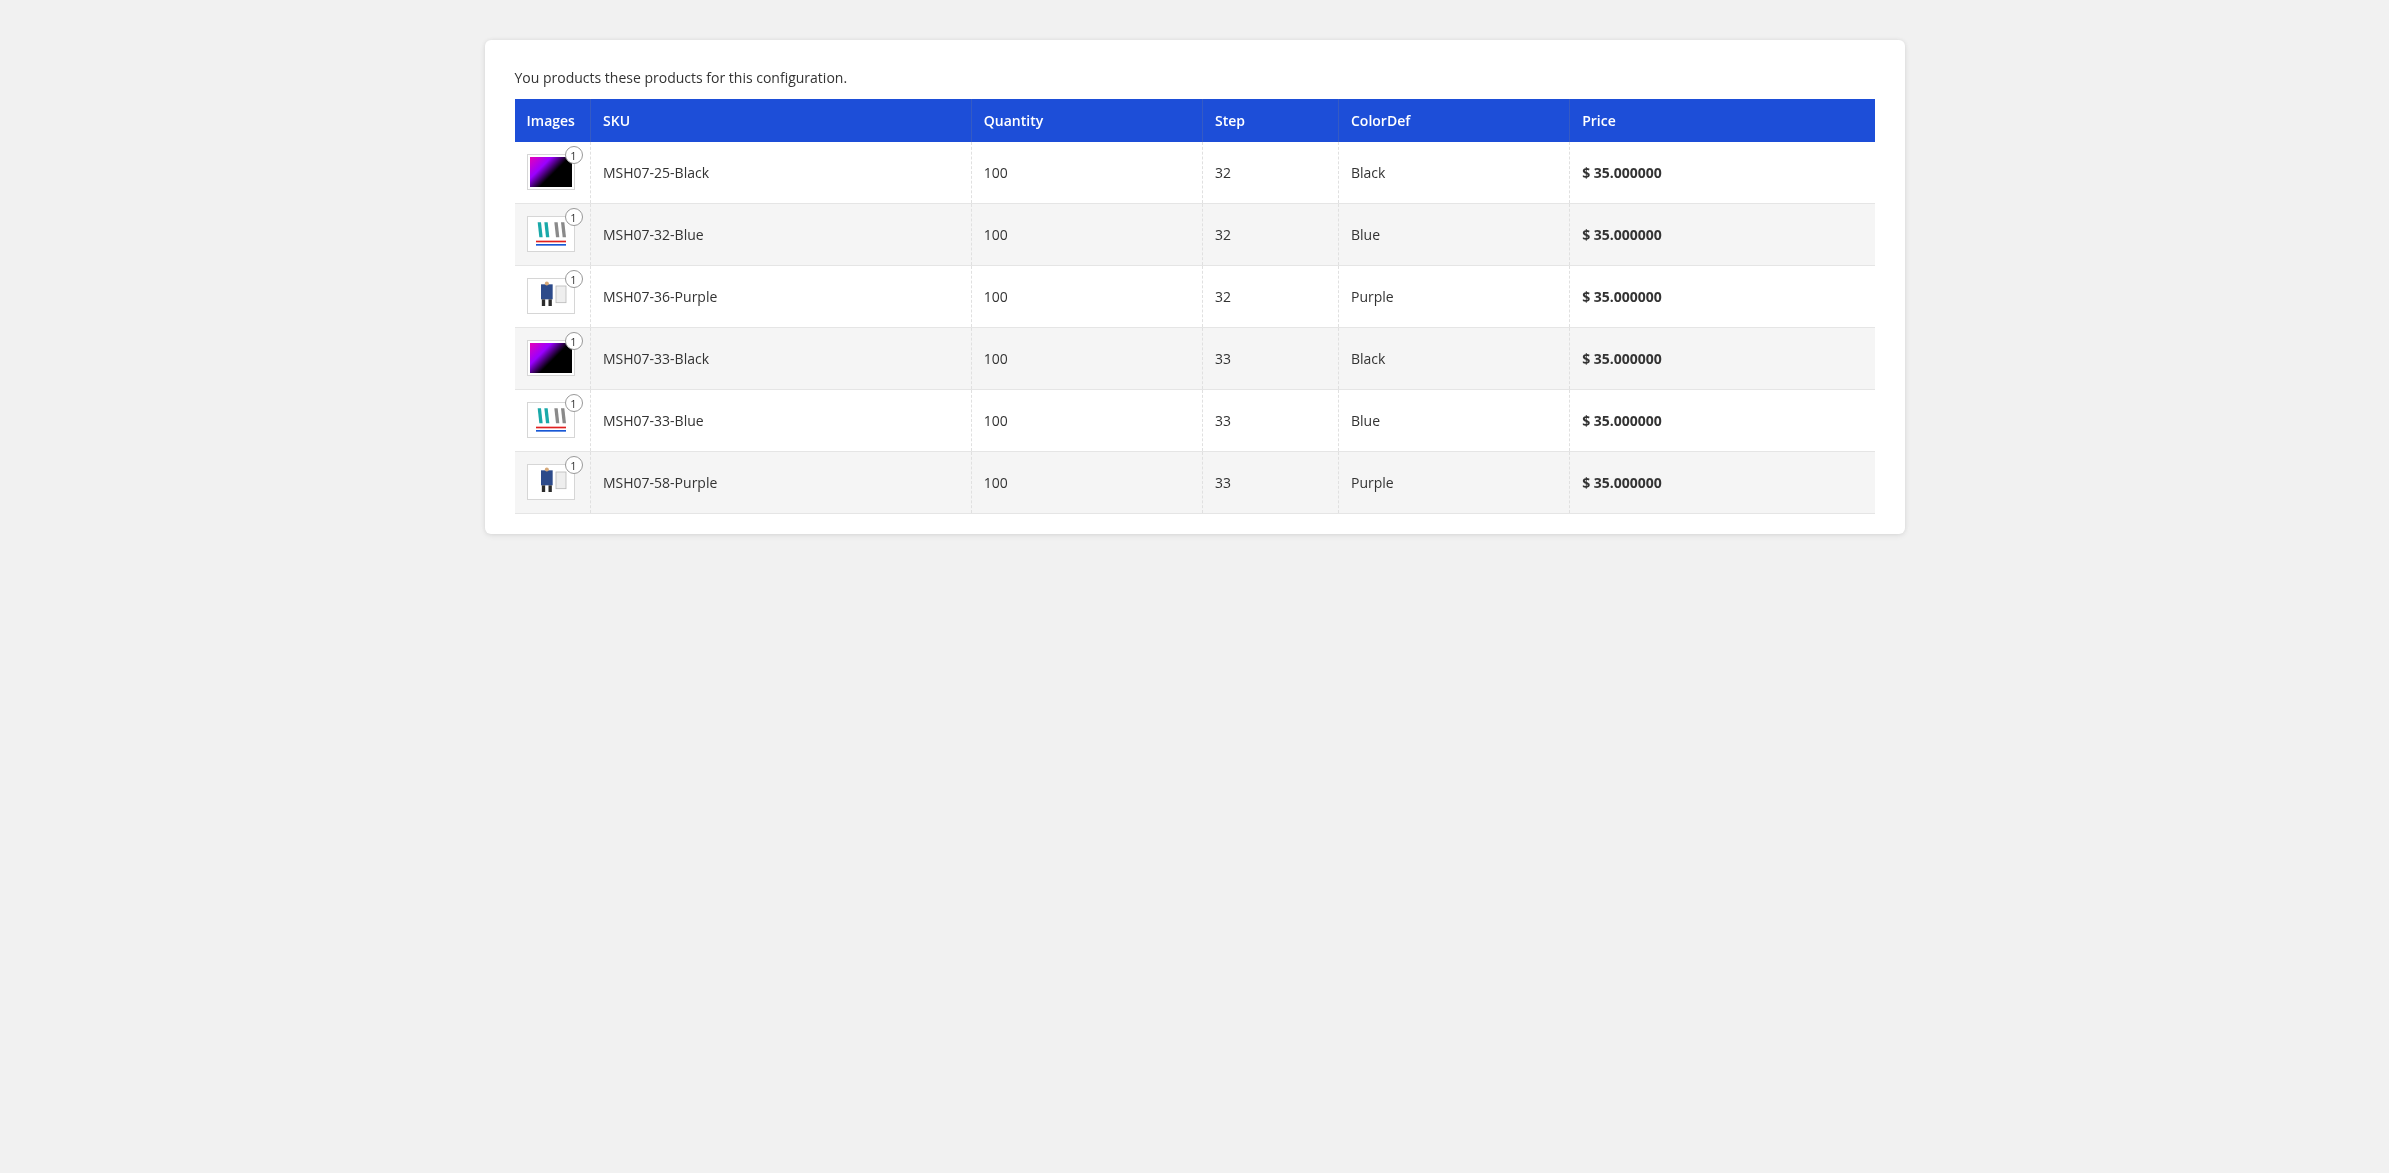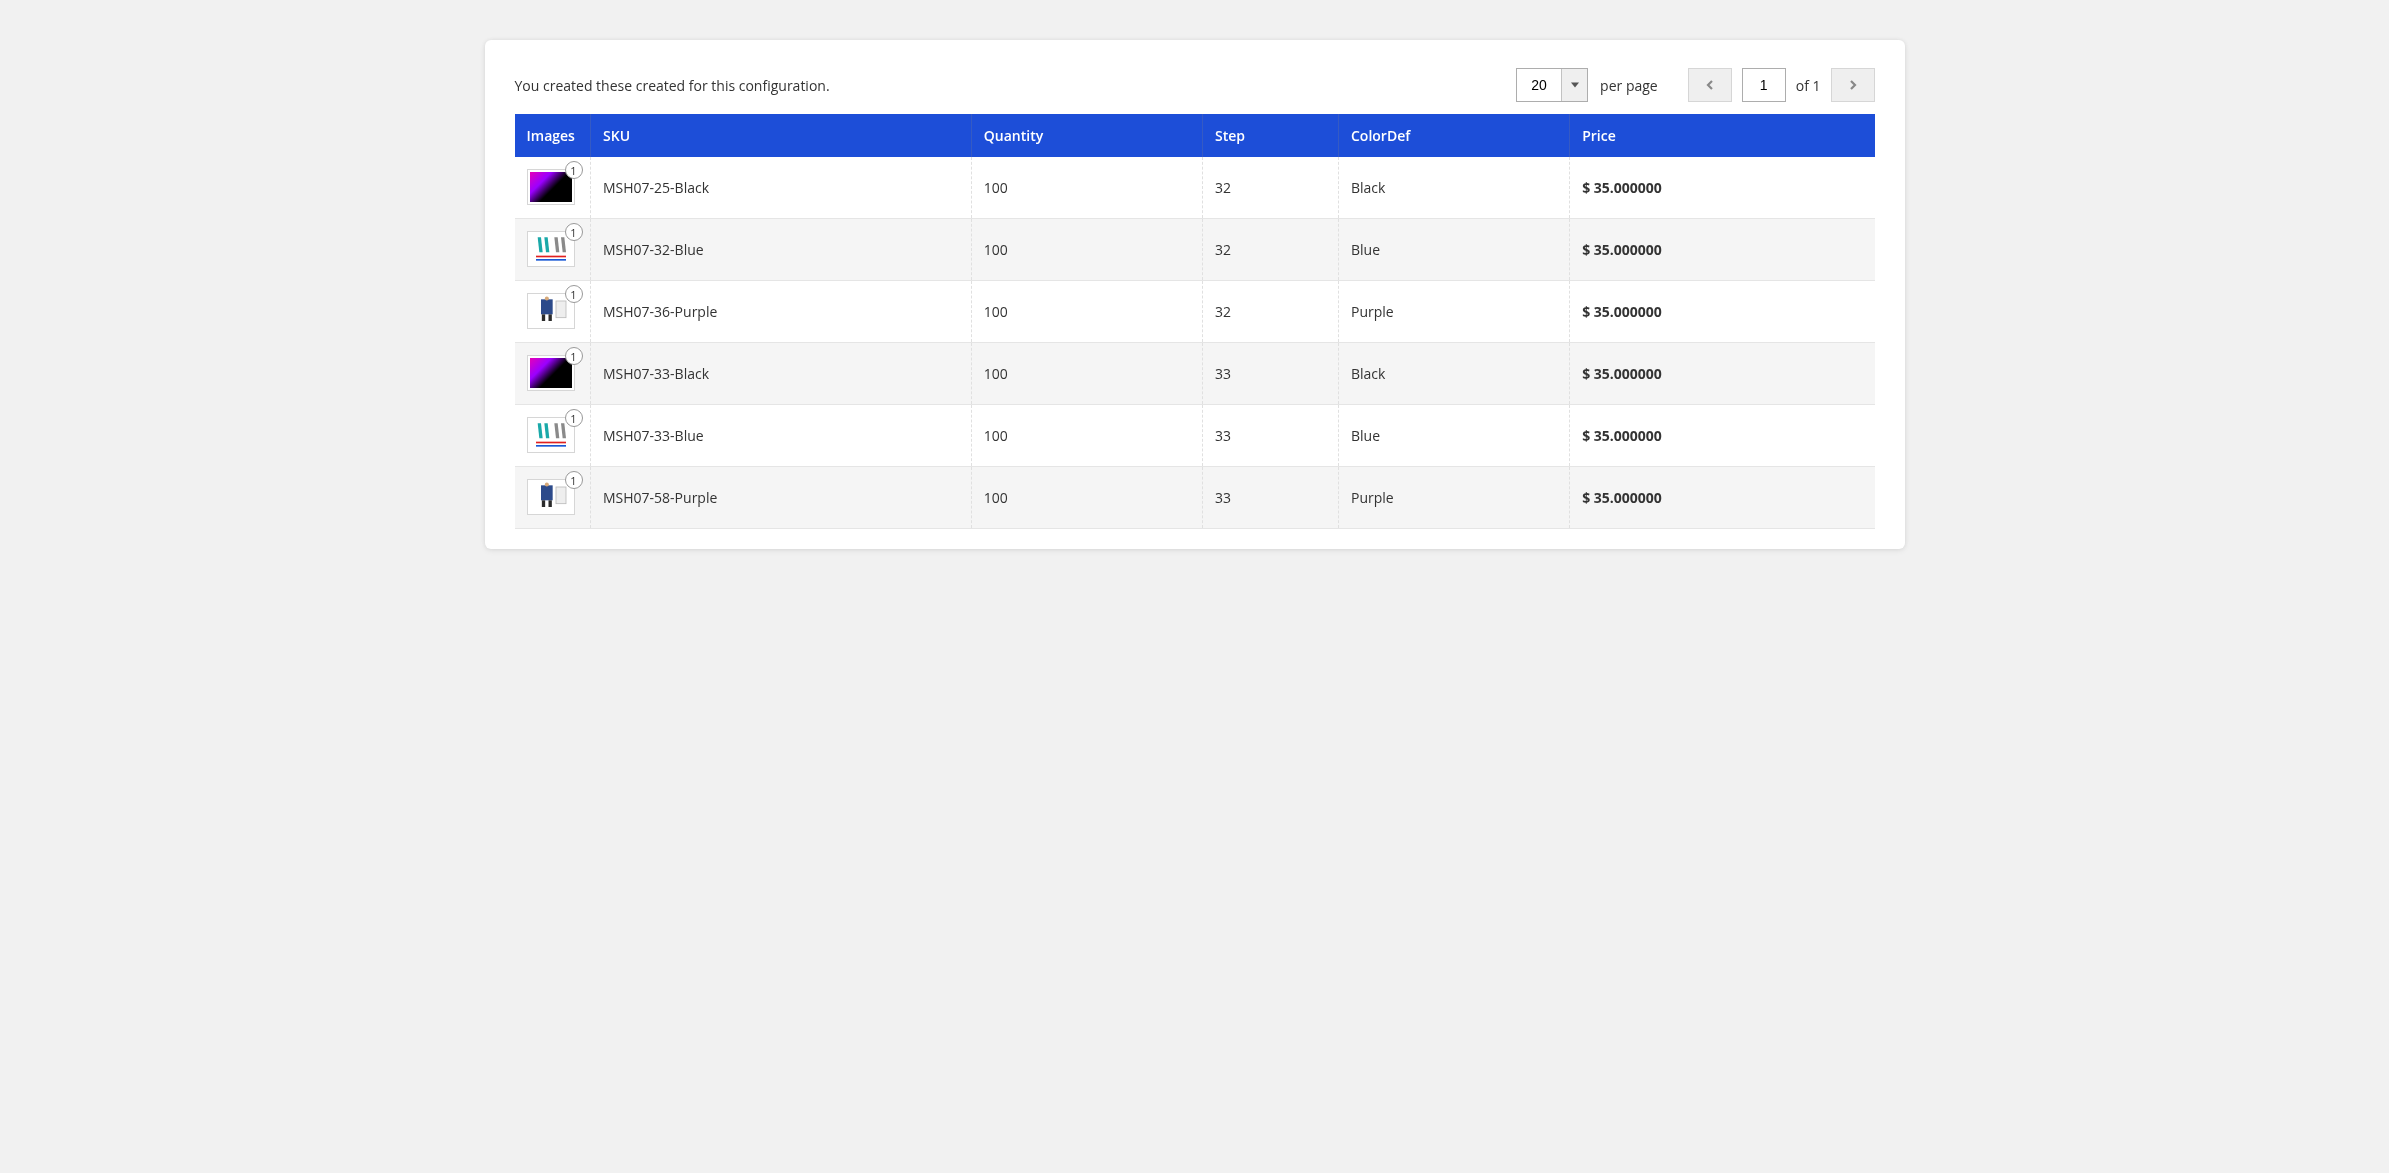--- a/index.html
+++ b/index.html
@@ -177,48 +177,21 @@
 .col-img { width: 76px; }
 </style>
 </head>
 <body>
 
 <div class="card">
 
 
 
   <div class="toolbar">
-    <div class="toolbar-left">You created these created for this configuration.</div>
-    <div class="toolbar-right">
-      <div class="perpage-wrap">
-        <div class="perpage-input">
-          <input type="text" value="20" style="">
-          <div class="perpage-caret">
-            <svg viewBox="0 0 10 10">
-                <path d="M0 2 L5 8 L10 2 Z"></path>
-              </svg>
-          </div>
-        </div>
-        <span class="perpage-label">per page</span>
-      </div>
-      <button class="pager-btn">
-        <svg viewBox="0 0 10 10">
-            <path d="M7 1 L3 5 L7 9"></path>
-          </svg>
-      </button>
-      <input class="page-input" type="text" value="1" style="">
-      <span class="page-total">
-        <span>of </span><span>1</span>
-      </span>
-      <button class="pager-btn">
-        <svg viewBox="0 0 10 10">
-            <path d="M3 1 L7 5 L3 9"></path>
-          </svg>
-      </button>
-    </div>
+    <div class="toolbar-left">You products these products for this configuration.</div>
   </div>
 
   <table>
     <thead>
       <tr>
         <th class="col-img">Images</th>
         <th style="width:28%">SKU</th>
         <th style="width:17%">Quantity</th>
         <th style="width:10%">Step</th>
         <th style="width:17%">ColorDef</th>

